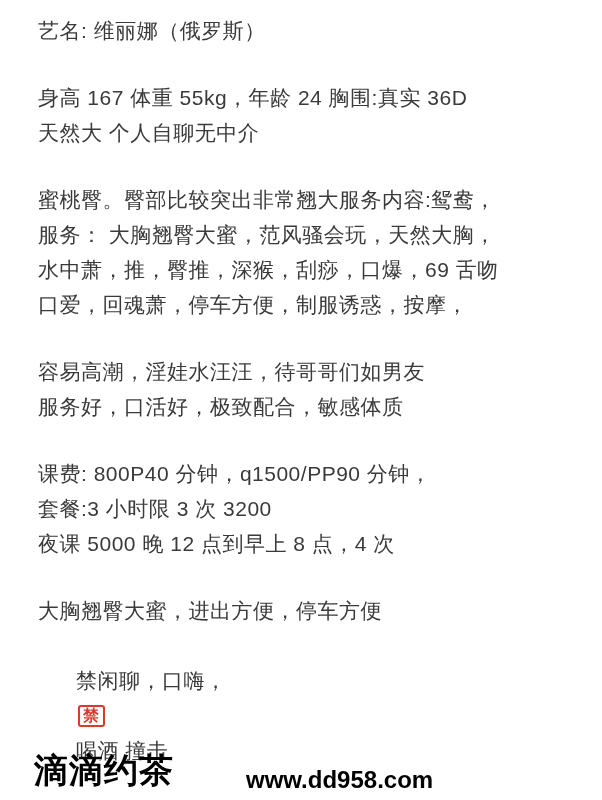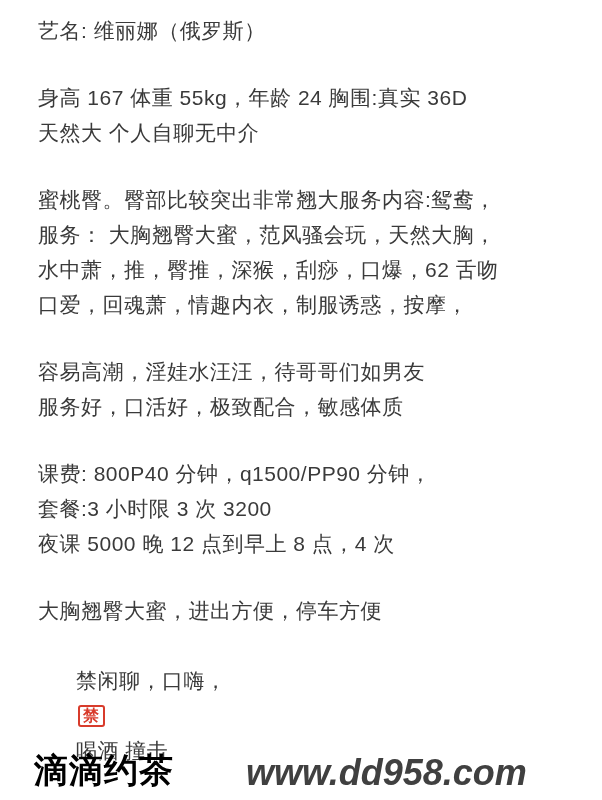--- a/index.html
+++ b/index.html
@@ -69,26 +69,25 @@
     font-weight: bold;
     color: #000000;
     letter-spacing: 1px;
     text-shadow: 0 1px 0 rgba(255,255,255,0.7);
     font-family: "Liberation Sans", "DejaVu Sans", sans-serif;
   }
   .wm-right {
     position: absolute;
     left: 246px;
     bottom: 6px;
-    font-size: 36px;
+    font-size: 24px;
     font-weight: bold;
-    color: #404040;
+    color: #000000;
     letter-spacing: 0px;
     font-family: "Liberation Sans", "DejaVu Sans", sans-serif;
-    font-style: italic;
   }
 </style>
 </head>
 <body>
 
 <div class="page">
 
   <div class="block first">
     <div class="line">艺名: 维丽娜（俄罗斯）</div>
   </div>
@@ -98,22 +97,22 @@
   <div class="block">
     <div class="line">身高 167 体重 55kg，年龄 24 胸围:真实 36D</div>
     <div class="line">天然大 个人自聊无中介</div>
   </div>
 
   <div class="spacer-sm"></div>
 
   <div class="block">
     <div class="line">蜜桃臀。臀部比较突出非常翘大服务内容:鸳鸯，</div>
     <div class="line">服务： 大胸翘臀大蜜，范风骚会玩，天然大胸，</div>
-    <div class="line">水中萧，推，臀推，深猴，刮痧，口爆，62 舌吻</div>
-    <div class="line">口爱，回魂萧，情趣内衣，制服诱惑，按摩，</div>
+    <div class="line">水中萧，推，臀推，深猴，刮痧，口爆，69 舌吻</div>
+    <div class="line">口爱，回魂萧，停车方便，制服诱惑，按摩，</div>
   </div>
 
   <div class="spacer-sm"></div>
 
   <div class="block">
     <div class="line">容易高潮，淫娃水汪汪，待哥哥们如男友</div>
     <div class="line">服务好，口活好，极致配合，敏感体质</div>
   </div>
 
   <div class="spacer-sm"></div>

